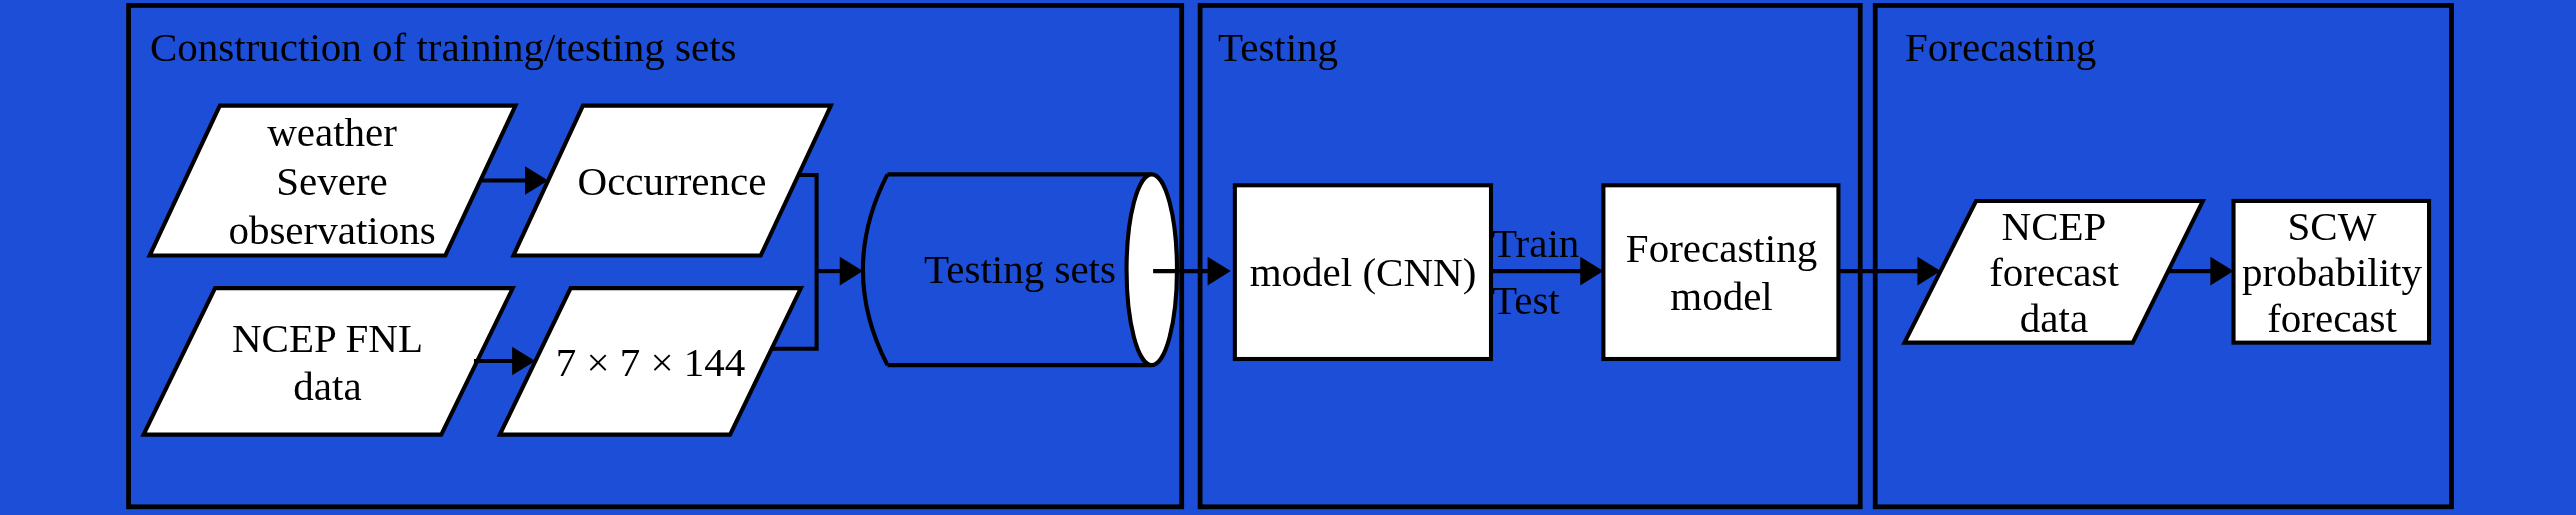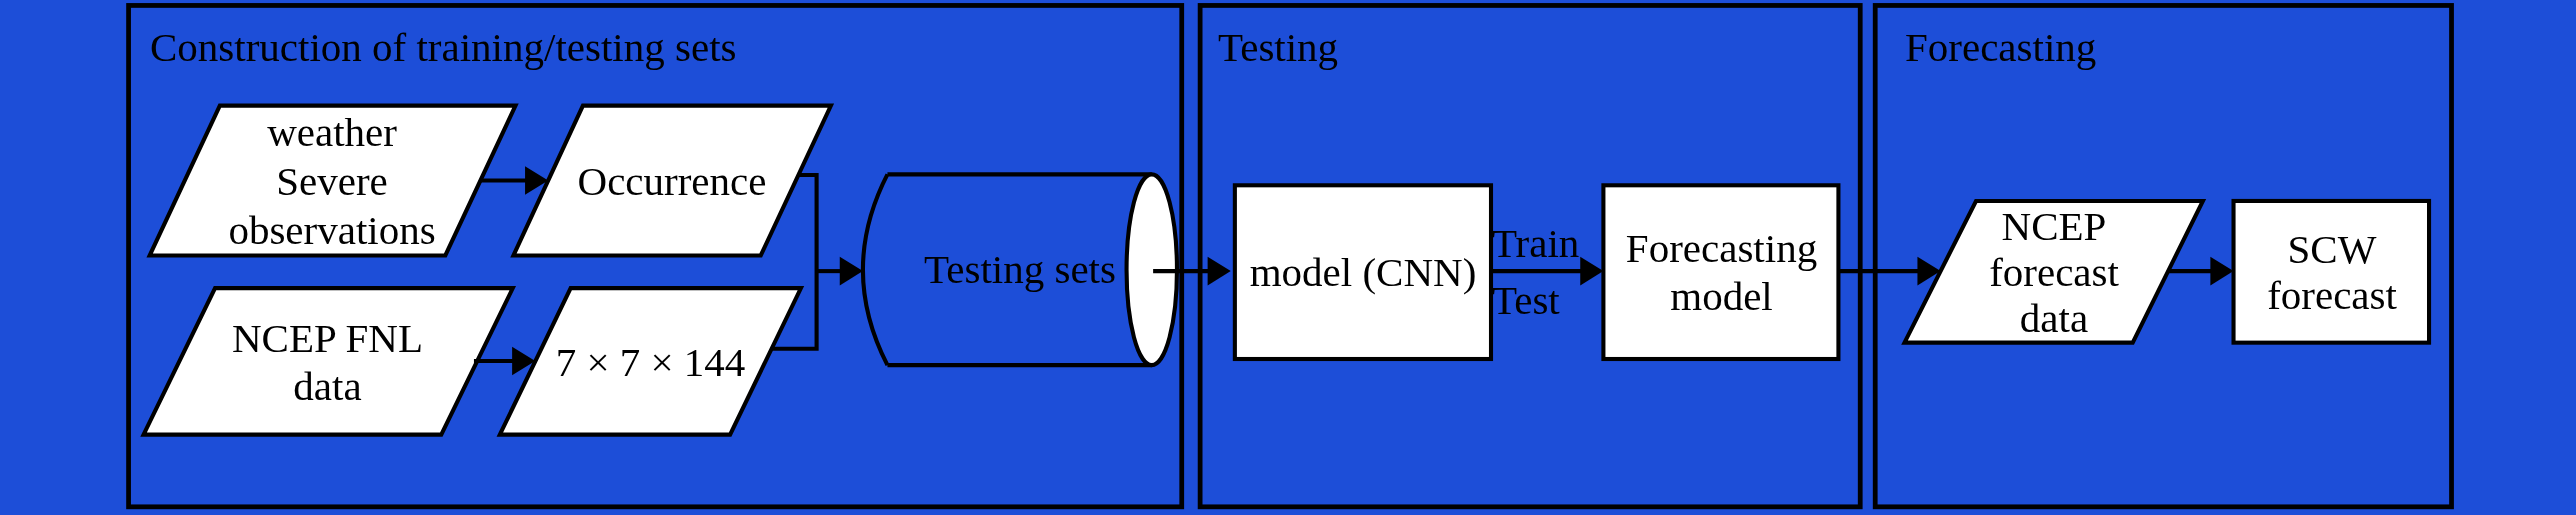--- a/index.html
+++ b/index.html
@@ -117,20 +117,21 @@
   </div>
 
   <div class="label lh68" style="left:1905px;top:201px;width:298px;height:142px">
     <div>NCEP</div>
     <div>forecast</div>
     <div>data</div>
   </div>
 
   <div class="label lh68" style="left:2234px;top:201px;width:196px;height:142px">
     <div>SCW</div>
+    <div>probability</div>
     <div>forecast</div>
   </div>
 
   <div class="edge-label" style="left:1492px;top:221px;width:90px">Train</div>
   <div class="edge-label" style="left:1492px;top:278px;width:90px">Test</div>
 
 </div>
 
 
 </body></html>

